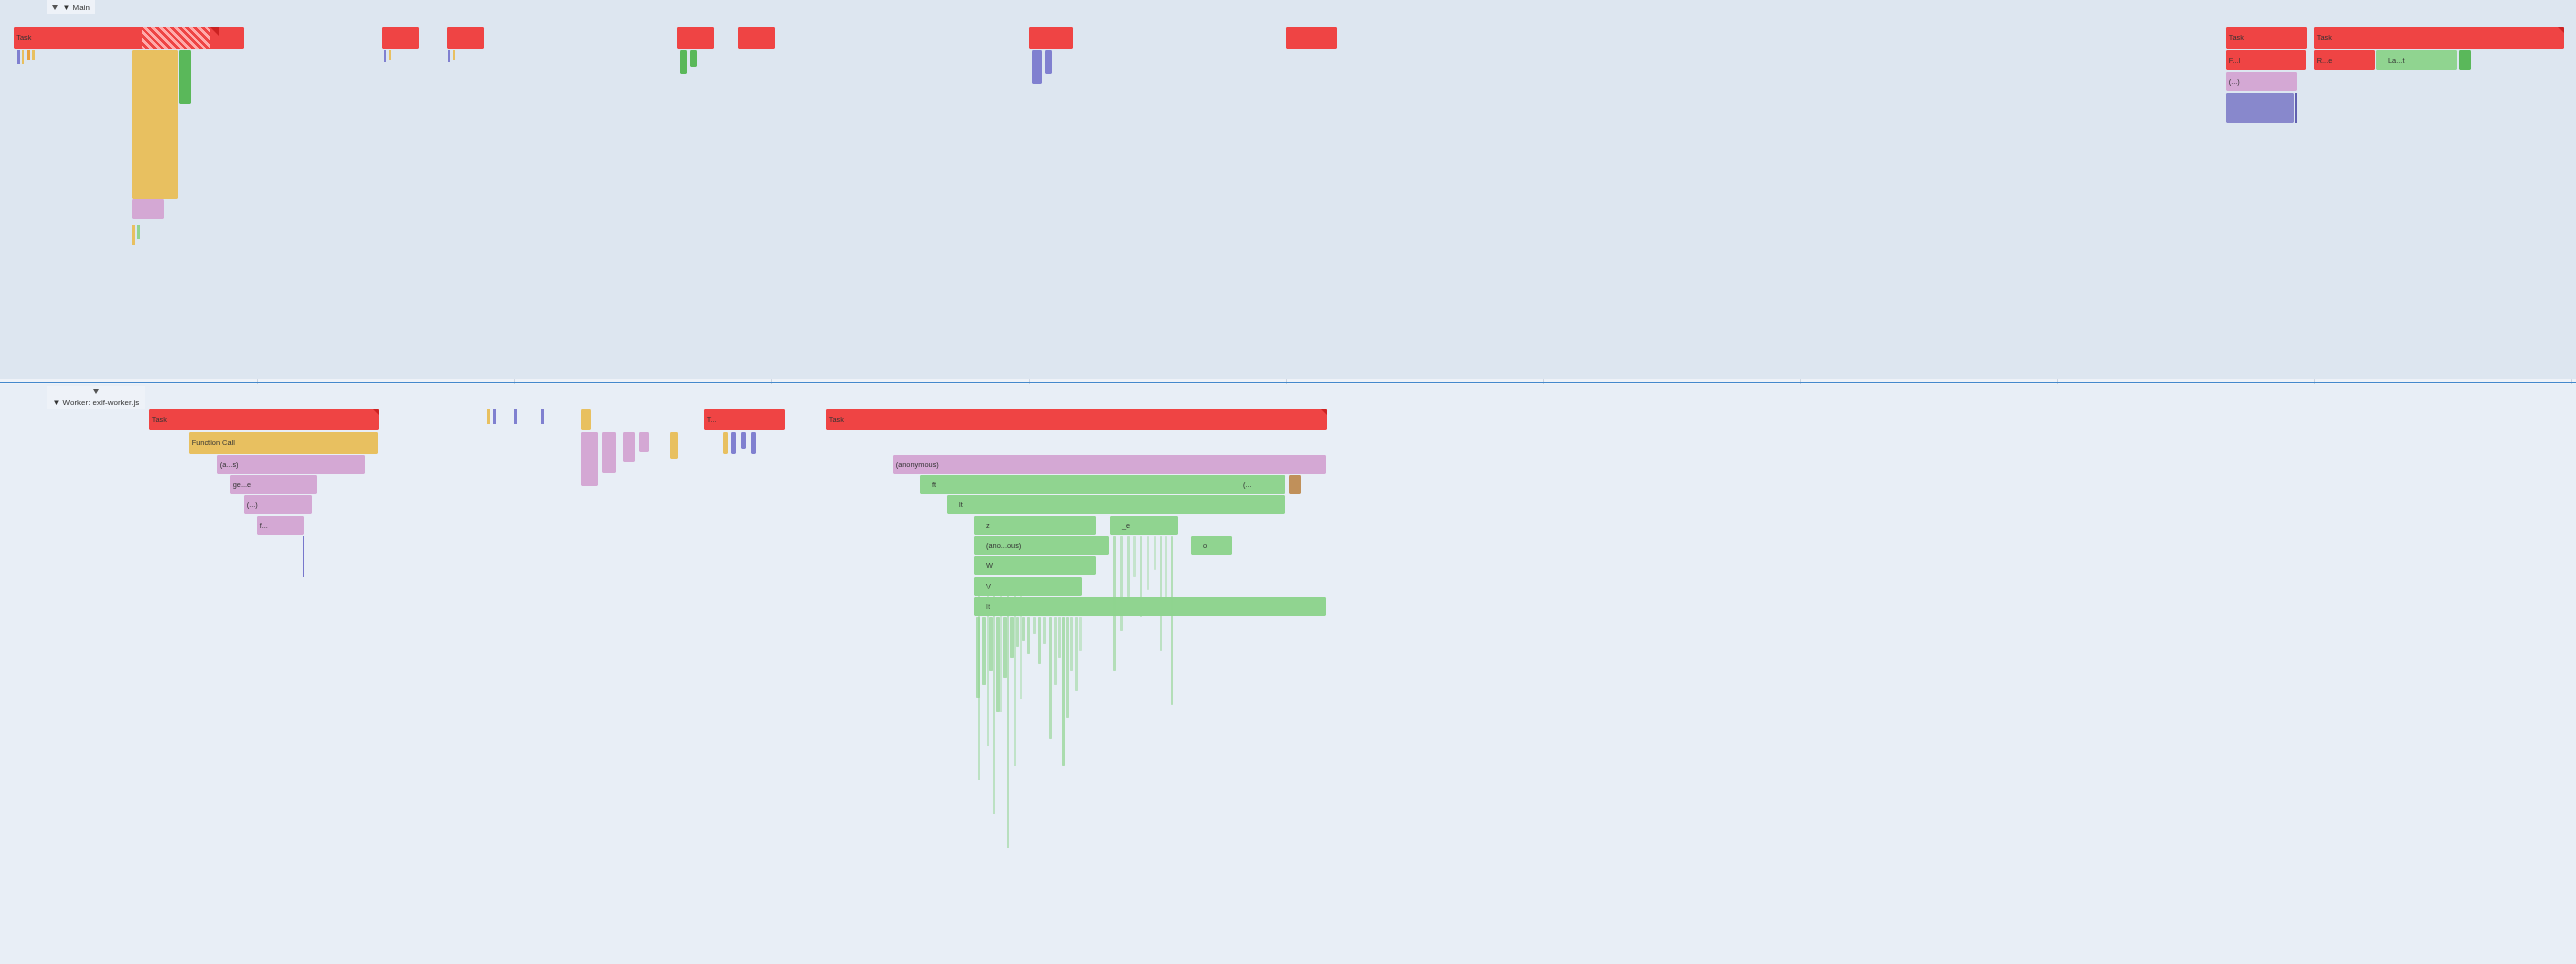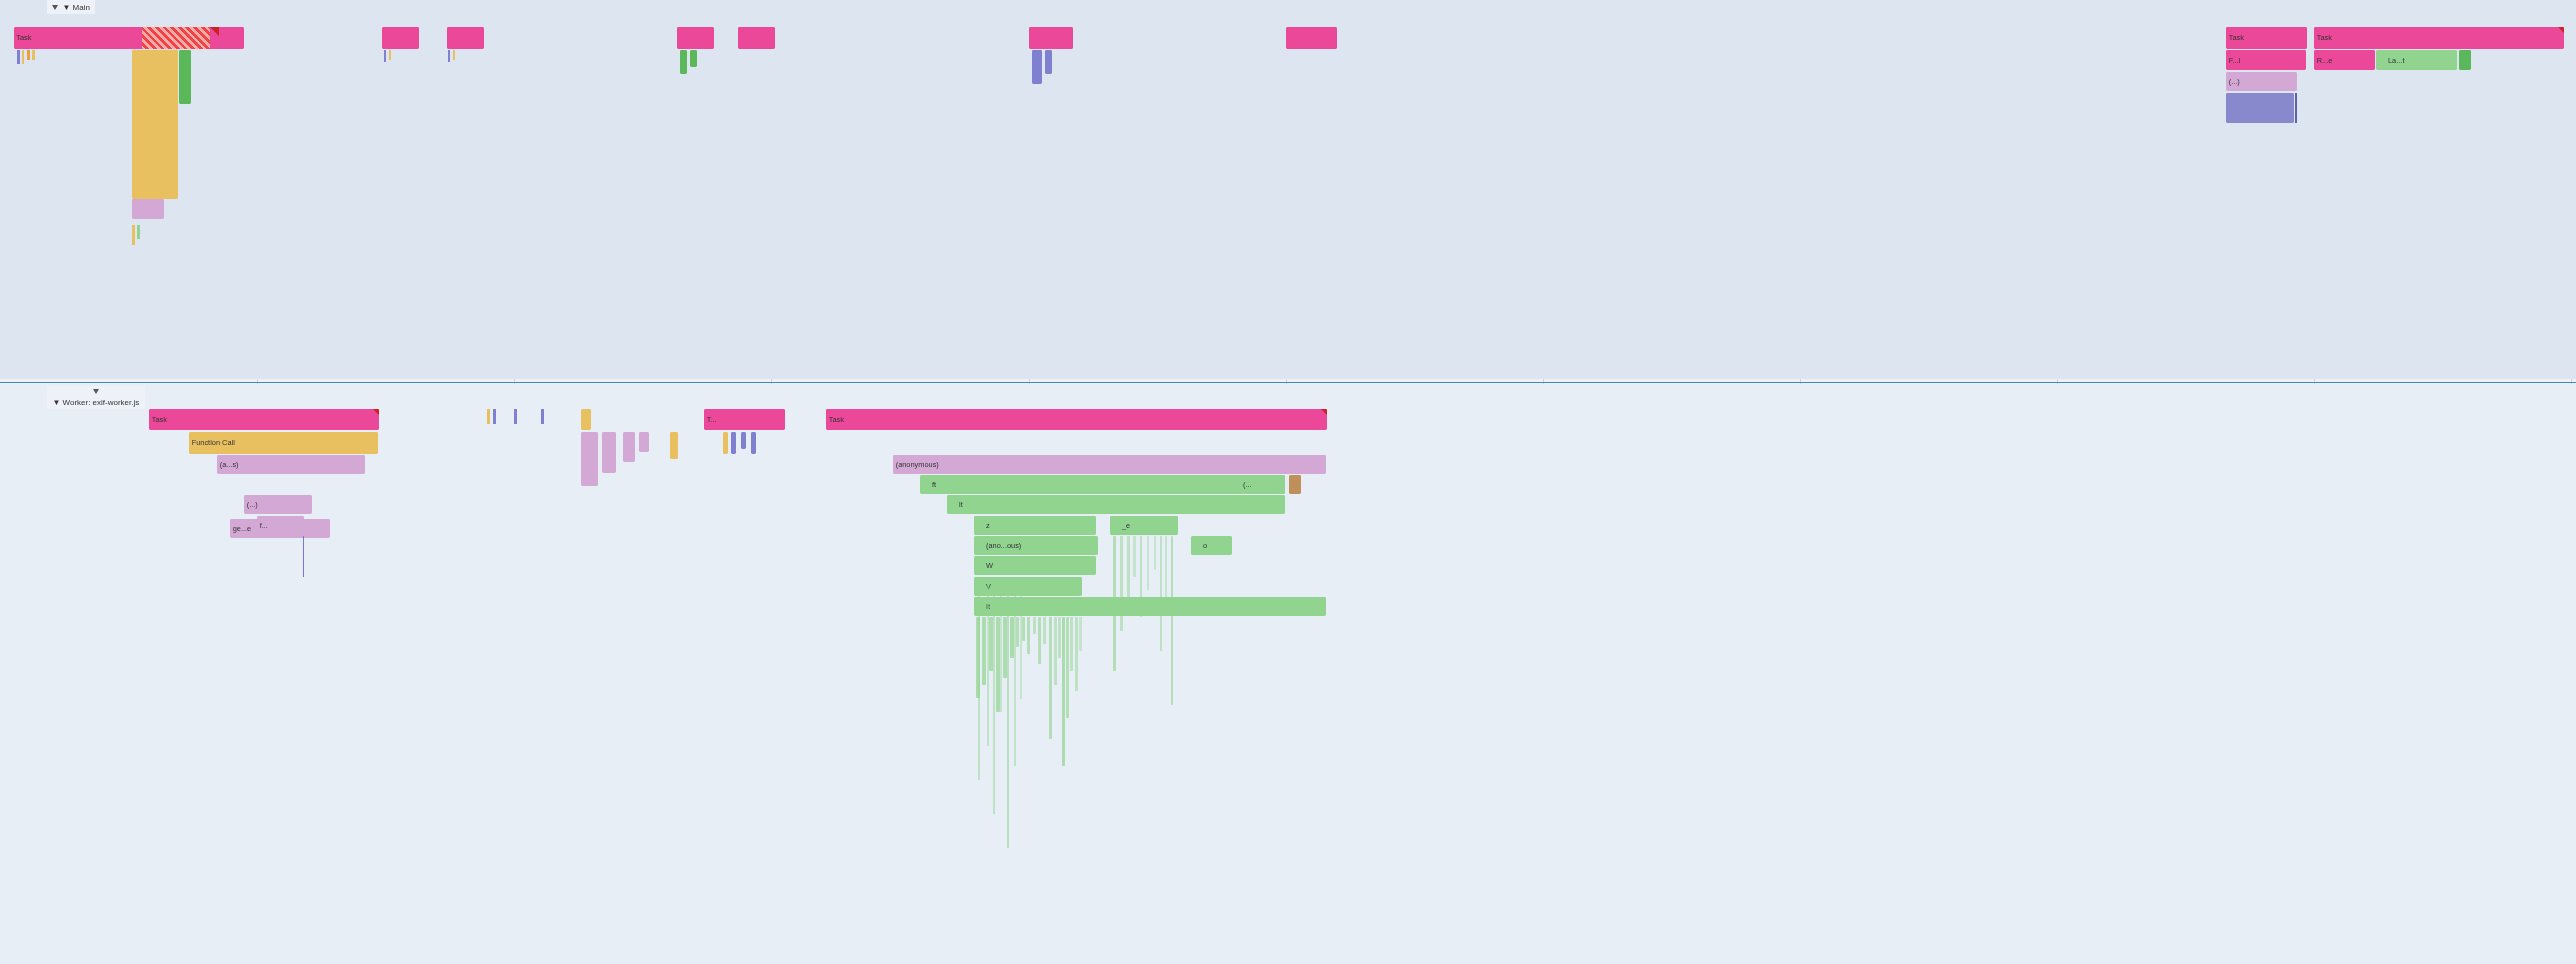--- a/index.html
+++ b/index.html
@@ -79,21 +79,21 @@
       font-size: 7.4px;
       font-weight: 500;
       color: #333;
       display: flex;
       align-items: center;
       padding-left: 2.7px;
       white-space: nowrap;
     }
 
     .bar-task {
-      background: #ec4899;
+      background: #ef4444;
       color: #333;
     }
 
     .bar-function-call {
       background: #e8c060;
       color: #333;
     }
 
     .bar-run-microtasks {
       background: #e8c060;
@@ -270,21 +270,21 @@
     </div>
 
     <div class="bar bar-function-call" style="left: 189px; top: 30px; width: 189px; height: 21.7px; position: absolute;">
       <span>Function Call</span>
     </div>
 
     <div class="bar bar-anonymous" style="left: 217px; top: 53px; width: 148px; height: 19px; position: absolute;">
       <span>(a...s)</span>
     </div>
 
-    <div class="bar bar-anonymous" style="left: 230px; top: 73px; width: 100px; height: 19px; position: absolute; margin-top: 44px;">
+    <div class="bar bar-anonymous" style="left: 230px; top: 73px; width: 87px; height: 19px; position: absolute;">
       <span>ge...e</span>
     </div>
 
     <div class="bar bar-anonymous" style="left: 244px; top: 93px; width: 68px; height: 19px; position: absolute;">
       <span>(...)</span>
     </div>
 
     <div class="bar bar-anonymous" style="left: 257px; top: 114px; width: 47px; height: 19px; position: absolute;">
       <span>f...</span>
     </div>
@@ -338,21 +338,21 @@
     </div>
 
     <div class="bar bar-green" style="left: 974px; top: 114px; width: 122px; height: 19px; position: absolute;">
       <span>z</span>
     </div>
 
     <div class="bar bar-green" style="left: 1110px; top: 114px; width: 68px; height: 19px; position: absolute;">
       <span>_e</span>
     </div>
 
-    <div class="bar bar-green" style="left: 974px; top: 134px; width: 124px; height: 19px; position: absolute;">
+    <div class="bar bar-green" style="left: 974px; top: 134px; width: 135px; height: 19px; position: absolute;">
       <span>(ano...ous)</span>
     </div>
 
     <div class="bar bar-green" style="left: 1191px; top: 134px; width: 41px; height: 19px; position: absolute;">
       <span>o</span>
     </div>
 
     <div class="bar bar-green" style="left: 974px; top: 154px; width: 122px; height: 19px; position: absolute;">
       <span>W</span>
     </div>

